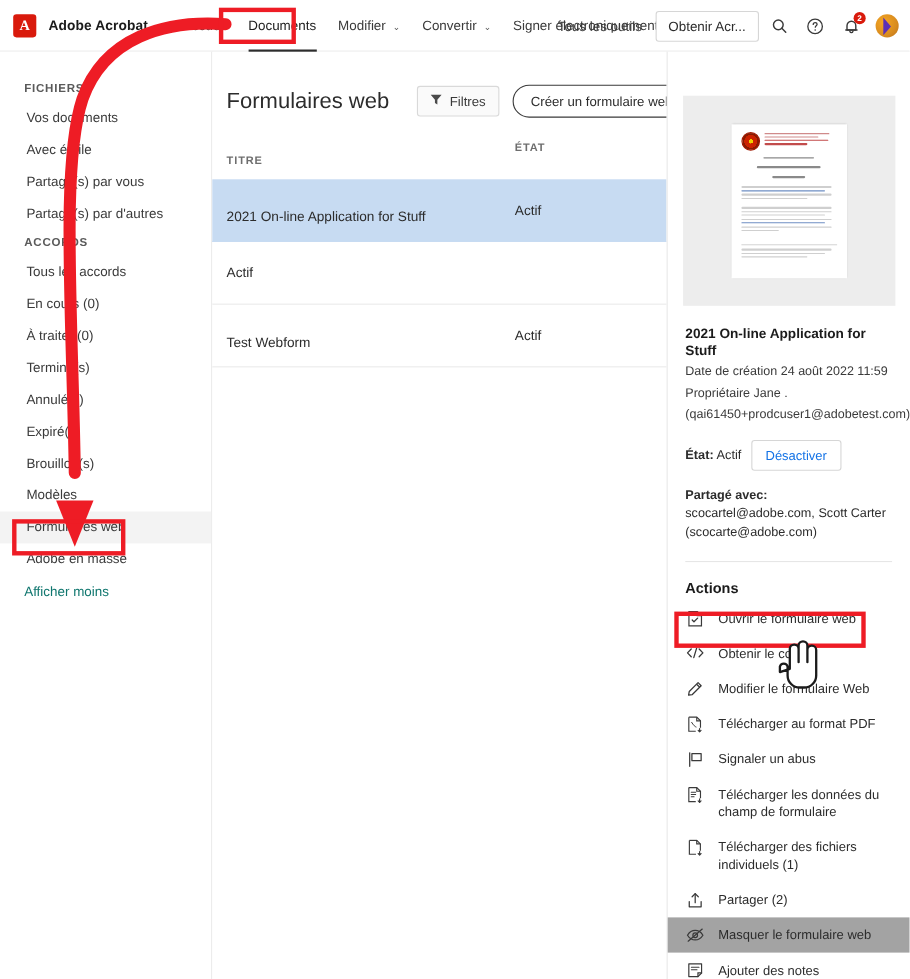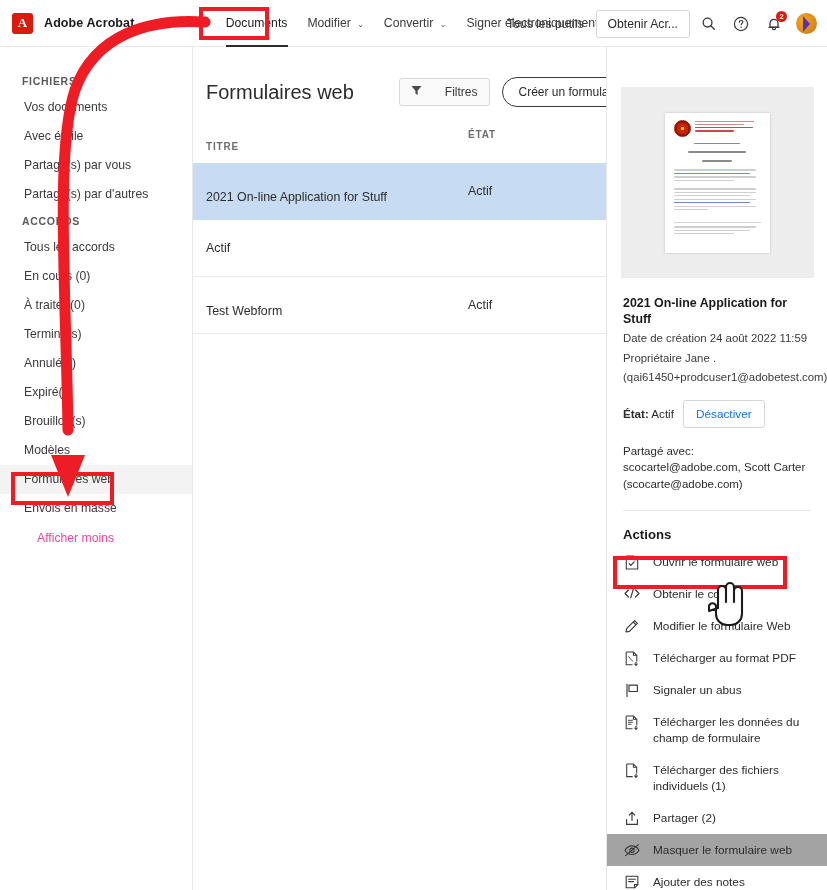--- a/index.html
+++ b/index.html
@@ -91,38 +91,38 @@
     font-size: 10.5px; font-weight: bold; color: #5a5a5a;
     letter-spacing: .7px; padding: 6px 0 6px 22px;
   }
   .sb-item {
     font-size: 12.2px; color: #3a3a3a;
     padding: 7px 0 7px 24px; cursor: pointer; white-space: nowrap;
     line-height: 15px;
   }
   .sb-item.selected { background: #f3f3f3; }
   .sb-link {
-    font-size: 12.2px; color: #ec4899; padding: 8px 0 7px 37px;
+    font-size: 12.2px; color: #0f766e; padding: 8px 0 7px 22px;
     cursor: pointer;
   }
 
   
   .main {
     position: absolute; top: 47px; left: 193px;
     width: 413px; height: 843px; background: #fff;
   }
   .main-header {
     display: flex; align-items: center; padding: 30px 0 0 13px;
   }
   .page-title {
     font-size: 20px; color: #2c2c2c; font-weight: normal;
     margin: 0; white-space: nowrap;
   }
   .btn-filtres {
-    margin-left: 45px; display: flex; align-items: center; gap: 23px;
+    margin-left: 25px; display: flex; align-items: center; gap: 7px;
     border: 1px solid #d9d9d9; border-radius: 3px; background: #fafafa;
     padding: 6px 11px; font-size: 12px; color: #3a3a3a; cursor: pointer;
   }
   .btn-create {
     margin-left: 12px; border: 1px solid #3a3a3a; border-radius: 16px;
     background: #fff; padding: 7px 16px; font-size: 12px; color: #2c2c2c;
     white-space: nowrap; cursor: pointer; font-weight: 500;
   }
   .tbl-head {
     display: flex; padding: 22px 0 11px 13px;
@@ -182,21 +182,21 @@
   .rp-staterow { display: flex; align-items: center; margin-top: 14px; gap: 9px; }
   .rp-statelabel { font-size: 11.6px; color: #2c2c2c; }
   .rp-statelabel b { font-weight: bold; }
   .btn-desactiver {
     border: 1px solid #d6d6d6; border-radius: 3px; background: #fff;
     color: #1473e6; font-size: 11.8px; padding: 6px 12px; cursor: pointer;
   }
   .rp-shared {
     font-size: 11.5px; color: #2c2c2c; margin-top: 15px; line-height: 16.5px;
   }
-  .rp-shared b { font-weight: normal; }
+  .rp-shared b { font-weight: bold; }
   .rp-sep { border-top: 1px solid #e6e6e6; margin: 18px 0 0 0; }
   .rp-actions-title {
     font-size: 13.2px; font-weight: bold; color: #1b1b1b;
     padding: 16px 16px 4px 16px;
   }
   .act {
     display: flex; align-items: flex-start; gap: 13px;
     padding: 8px 16px; font-size: 11.8px; color: #2c2c2c; cursor: pointer;
     line-height: 16px;
   }
@@ -284,21 +284,21 @@
     <div class="sb-section">ACCORDS</div>
     <div class="sb-item">Tous les accords</div>
     <div class="sb-item">En cours (0)</div>
     <div class="sb-item">À traiter (0)</div>
     <div class="sb-item">Terminé(s)</div>
     <div class="sb-item">Annulé(s)</div>
     <div class="sb-item">Expiré(s)</div>
     <div class="sb-item">Brouillon(s)</div>
     <div class="sb-item">Modèles</div>
     <div class="sb-item selected">Formulaires web</div>
-    <div class="sb-item">Envois en masse</div>
+    <div class="sb-item">Adobe en masse</div>
     <div class="sb-link">Afficher moins</div>
   </div>
 
   <div class="main">
     <div class="main-header">
       <h1 class="page-title">Formulaires web</h1>
       <div class="btn-filtres">
         <span>
           <svg width="11" height="11" viewBox="0 0 12 12">
               <polygon points="0.6,1.2 11.4,1.2 7.2,6.2 7.2,10.8 4.8,9.4 4.8,6.2" fill="#4a4a4a"></polygon>

